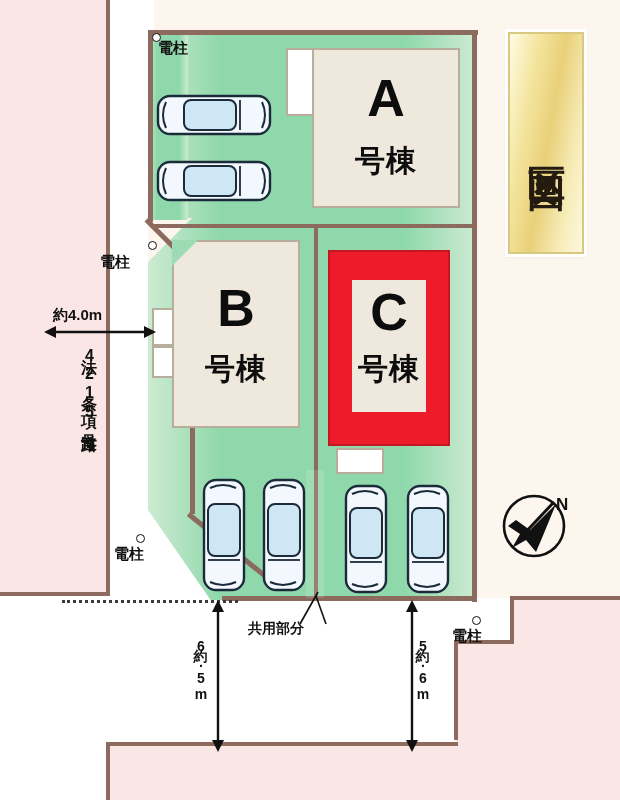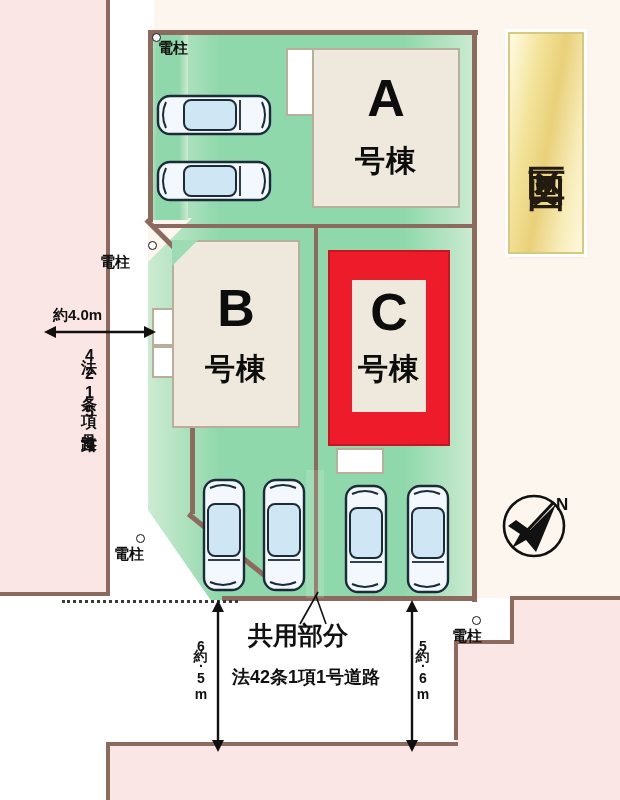--- a/index.html
+++ b/index.html
@@ -248,22 +248,21 @@
   <div class="abs dotted" style="left:62px;top:600px;width:176px;"></div>
 
   <div class="abs dim" style="left:53px;top:306px;">約4.0m</div>
   <svg class="abs" style="left:44px;top:324px;" width="112" height="16" viewBox="0 0 112 16">
     <line x1="8" y1="8" x2="104" y2="8" stroke="#111" stroke-width="2.4"></line>
     <polygon points="0,8 12,2 12,14" fill="#111"></polygon>
     <polygon points="112,8 100,2 100,14" fill="#111"></polygon>
   </svg>
   <div class="abs lbl-v" style="left:80px;top:346px;height:196px;">法42条1項5号道路</div>
 
-  <div class="abs lbl" style="left:248px;top:622px;font-size:25px;">共用部分</div>
-  <div class="abs lbl" style="left:232px;top:668px;font-size:18px;">法42条1項1号道路</div>
+  <div class="abs lbl" style="left:248px;top:622px;font-size:14px;font-family:Liberation Serif, serif;">共用部分</div>
 
   <svg class="abs" style="left:296px;top:590px;" width="44" height="38" viewBox="0 0 44 38">
     <path d="M4 34 L22 2" fill="none" stroke="#111" stroke-width="1.6"></path>
     <path d="M30 34 L20 6" fill="none" stroke="#111" stroke-width="1.6"></path>
   </svg>
 
   <svg class="abs" style="left:210px;top:600px;" width="16" height="152" viewBox="0 0 16 152">
     <line x1="8" y1="8" x2="8" y2="144" stroke="#111" stroke-width="2.4"></line>
     <polygon points="8,0 2,12 14,12" fill="#111"></polygon>
     <polygon points="8,152 2,140 14,140" fill="#111"></polygon>

